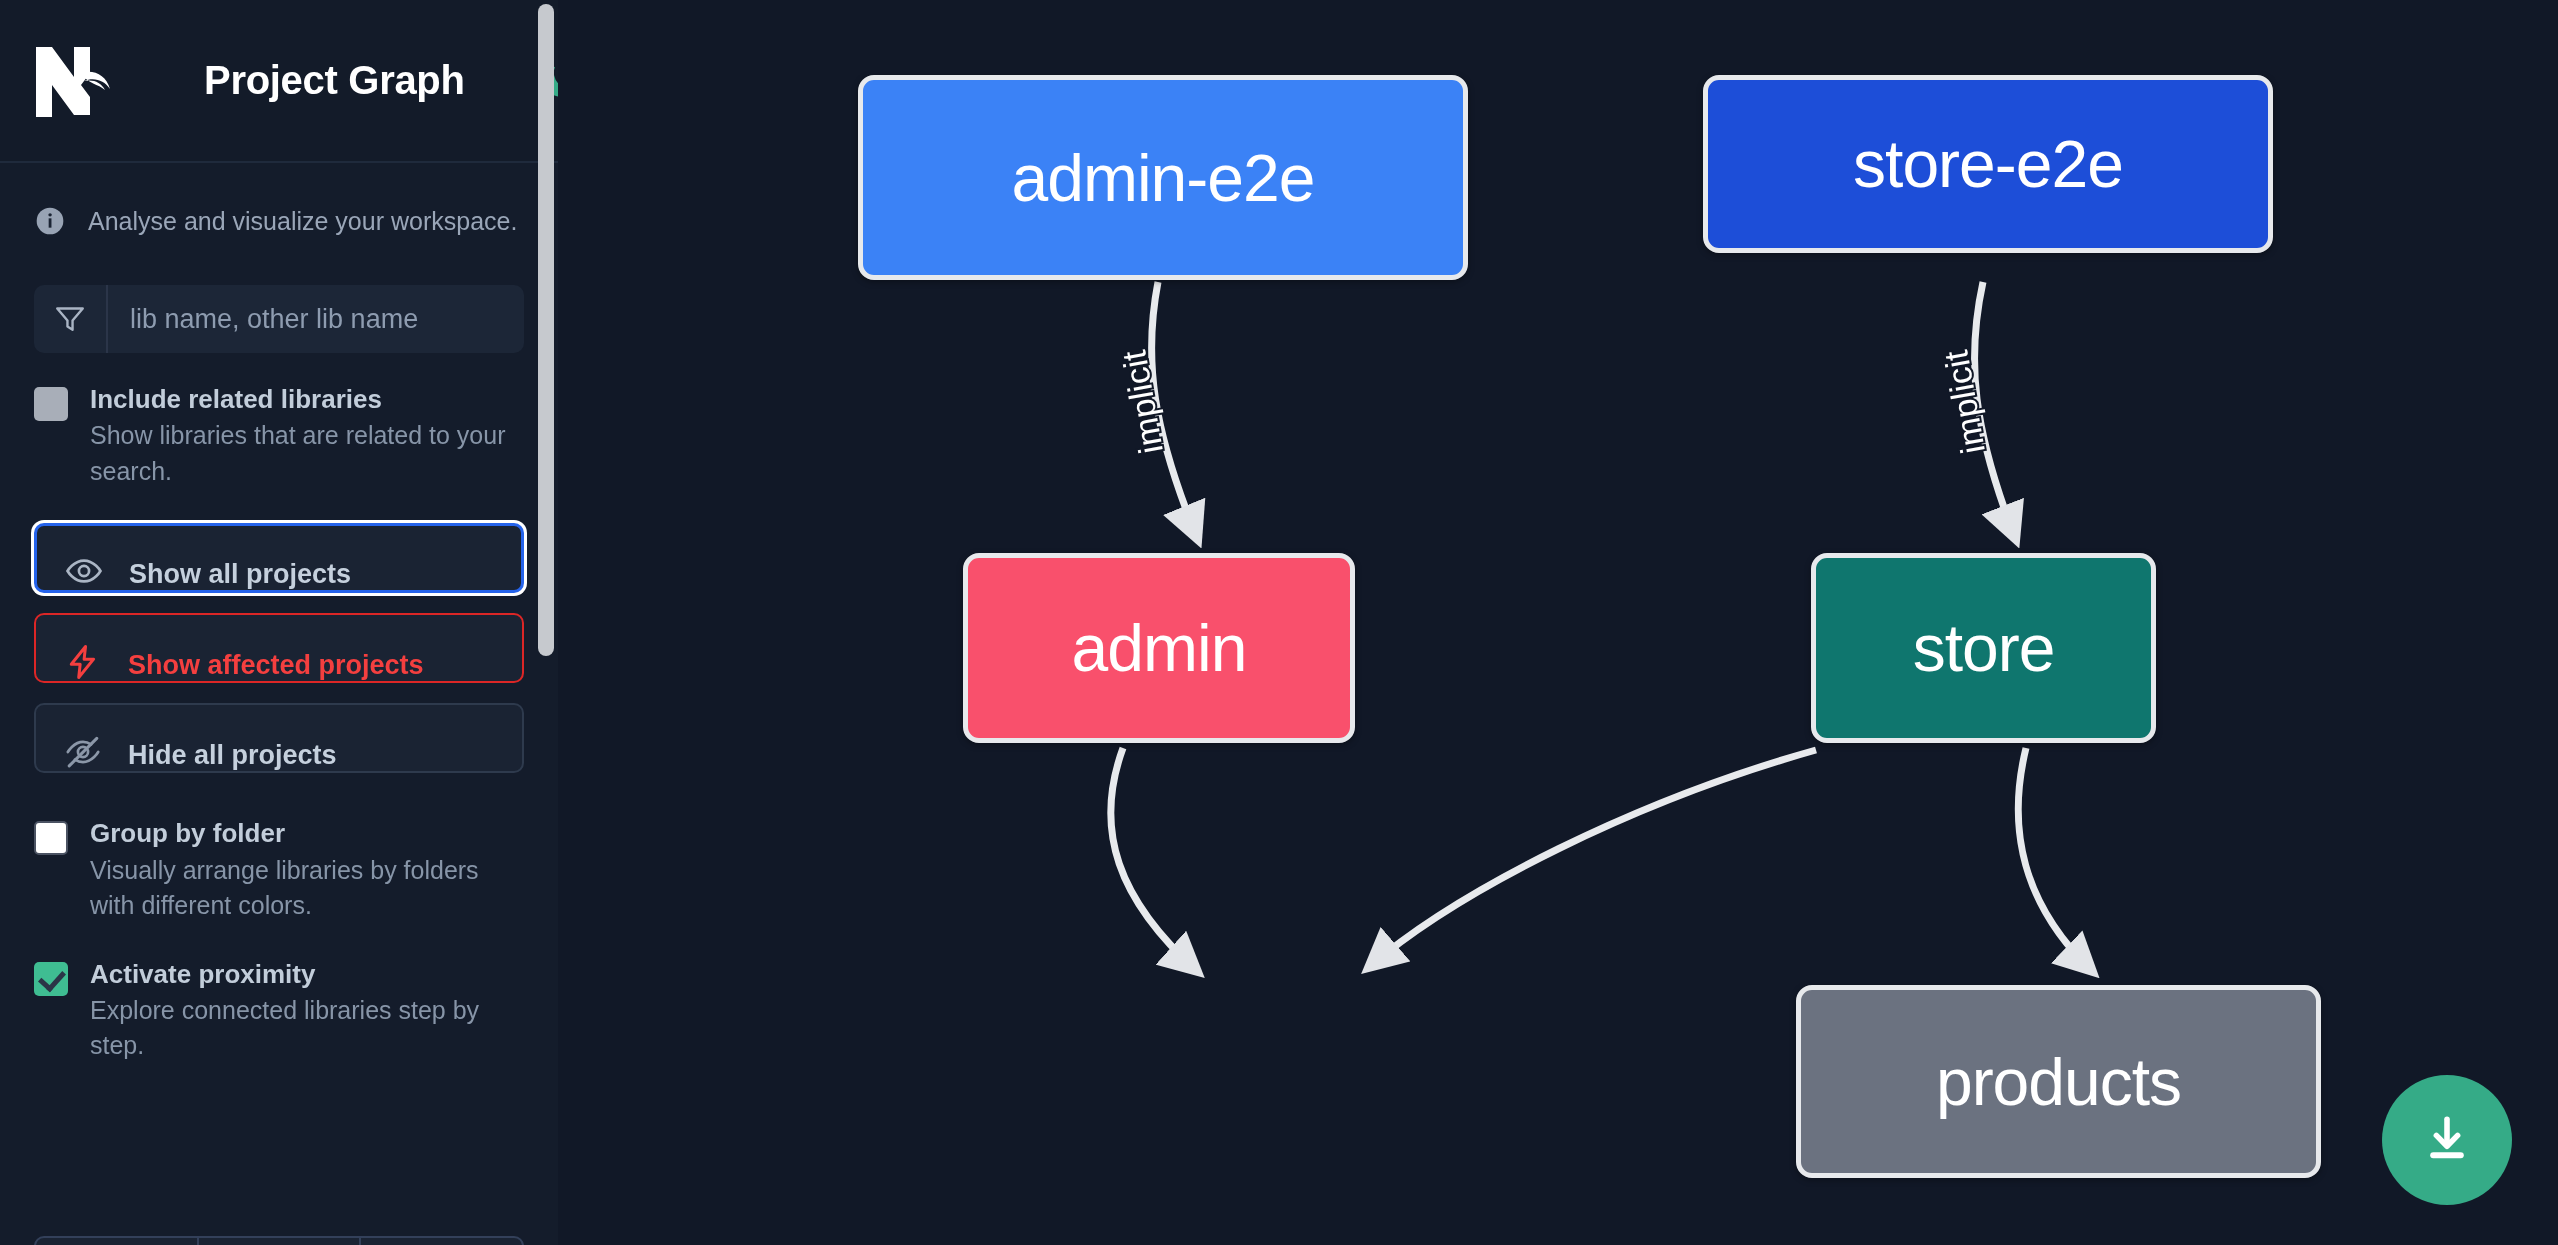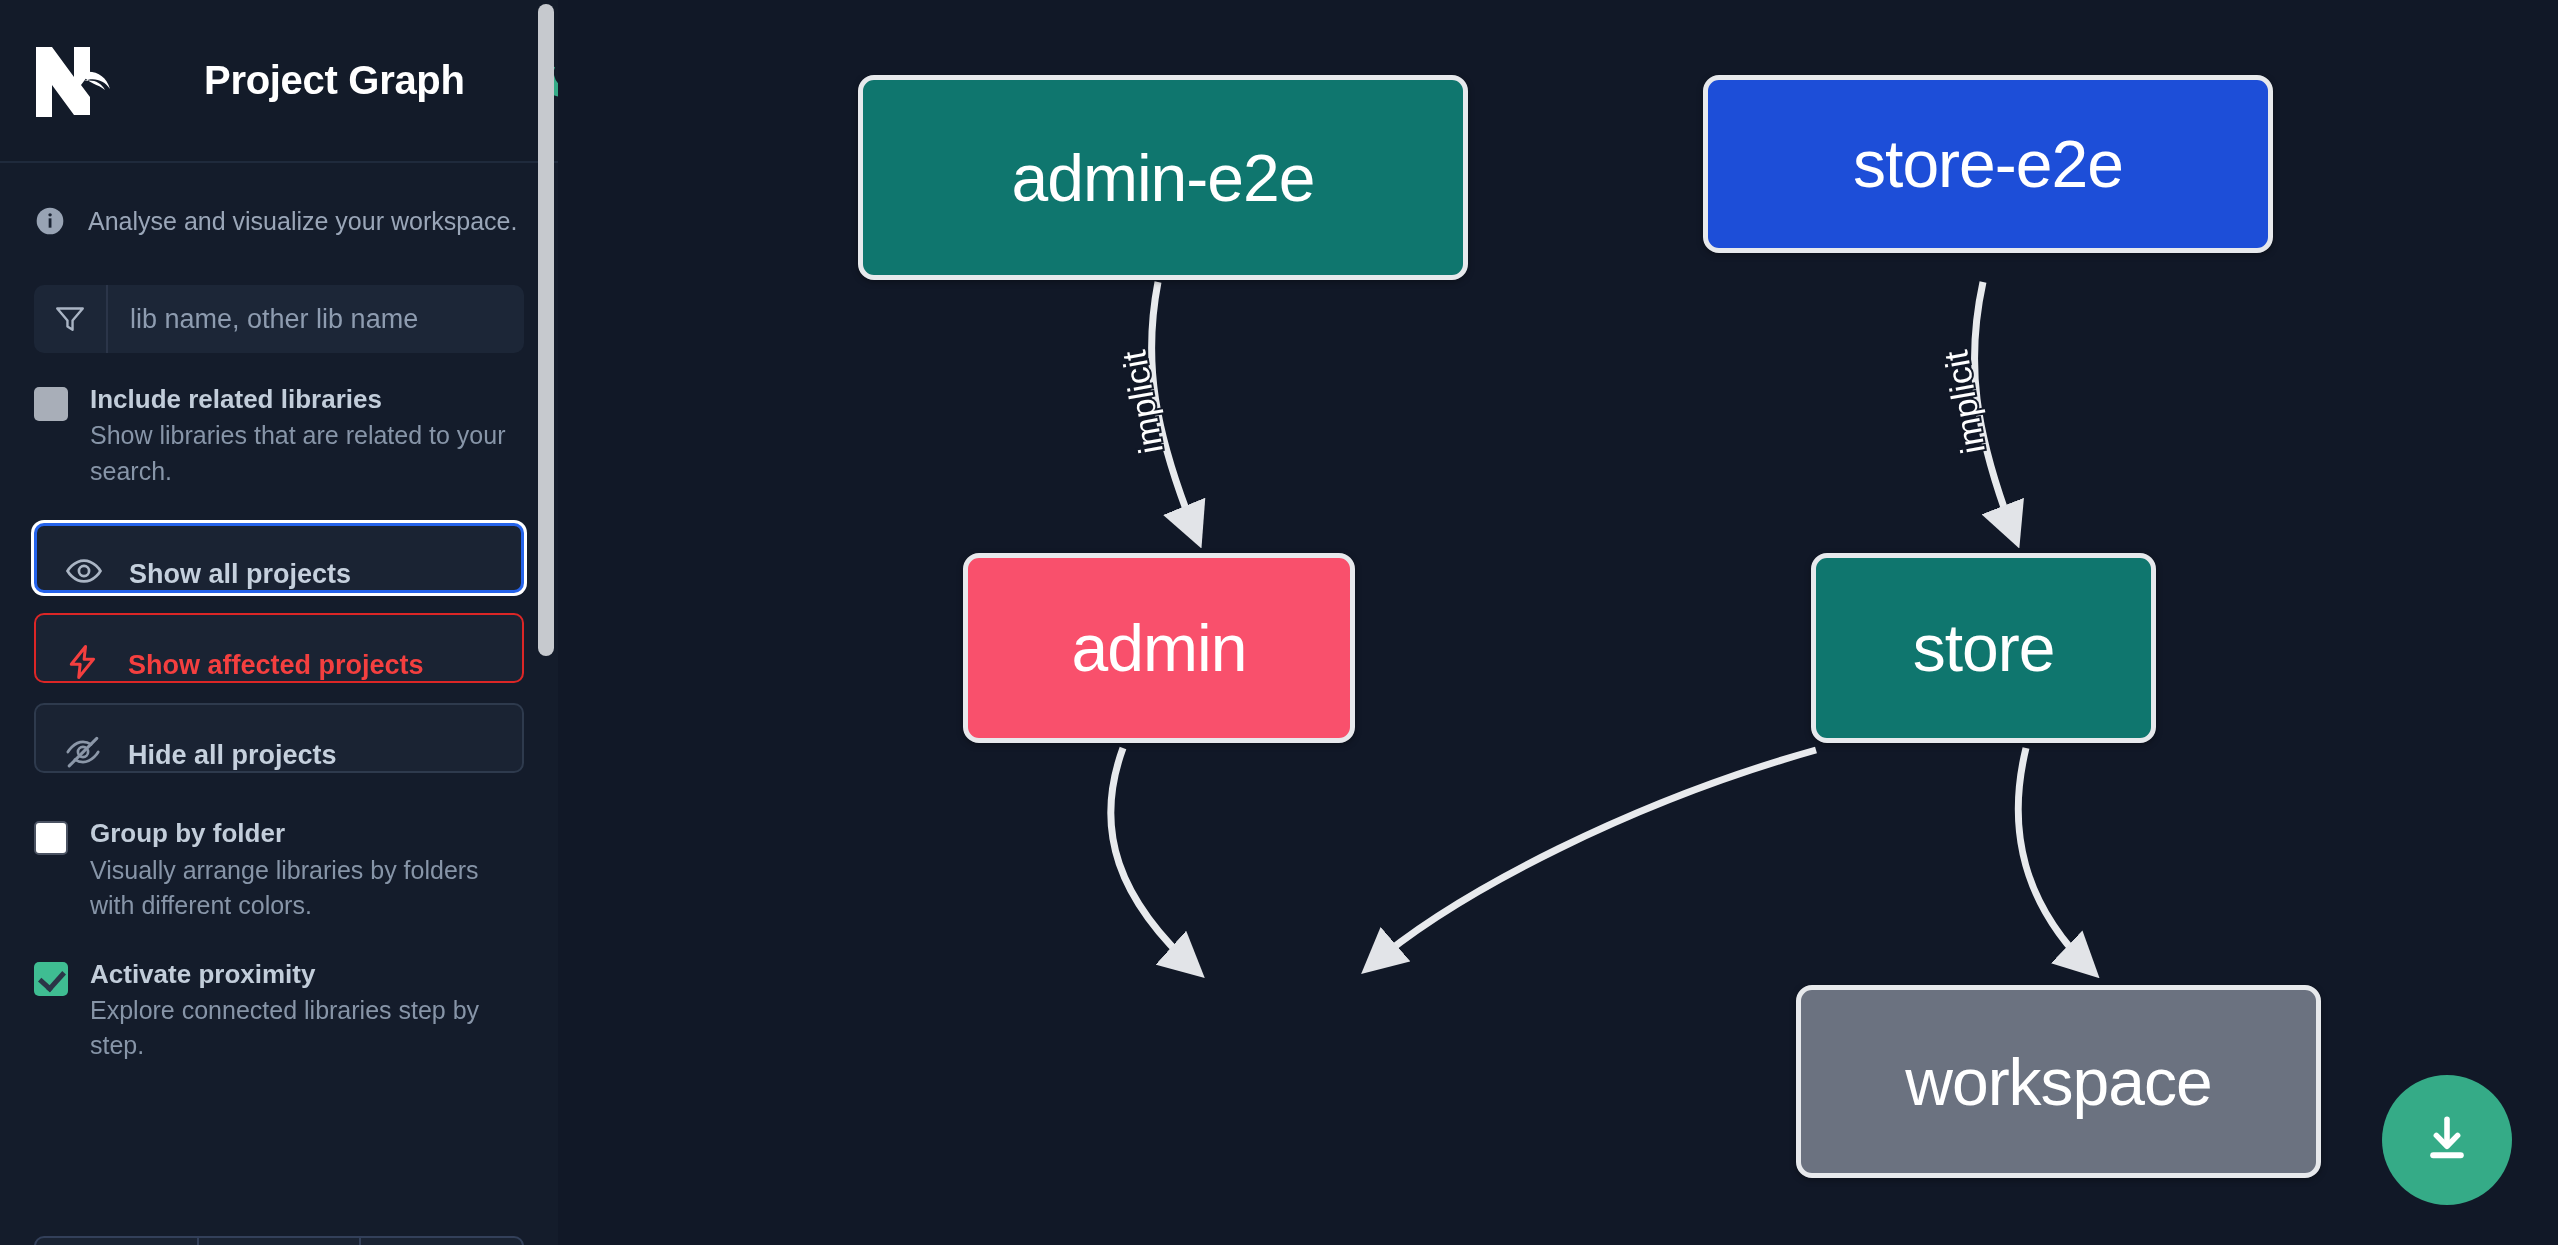--- a/index.html
+++ b/index.html
@@ -370,39 +370,39 @@
       <path d="M565 748 C 535 830 560 900 640 972" fill="none" stroke="#e8eaed" stroke-width="7" marker-end="url(#arrow)"></path>
 
       <path d="M1258 750 C 1080 800 900 890 810 968" fill="none" stroke="#e8eaed" stroke-width="7" marker-end="url(#arrow)"></path>
 
       <path d="M1468 748 C 1448 830 1465 905 1535 972" fill="none" stroke="#e8eaed" stroke-width="7" marker-end="url(#arrow)"></path>
 
       <text x="596" y="400" fill="#ffffff" font-size="34" font-family="Liberation Sans, sans-serif" text-anchor="middle" transform="rotate(-100 596 400)" stroke="#111827" stroke-width="4" paint-order="stroke">implicit</text>
       <text x="1418" y="400" fill="#ffffff" font-size="34" font-family="Liberation Sans, sans-serif" text-anchor="middle" transform="rotate(-100 1418 400)" stroke="#111827" stroke-width="4" paint-order="stroke">implicit</text>
     </svg>
 
-    <div class="node" style="left:300px;top:75px;width:610px;height:205px;background:#0f766e">
+    <div class="node" style="left:300px;top:75px;width:610px;height:205px;background:#3b82f6">
       <span class="node-label">admin-e2e</span>
     </div>
 
     <div class="node" style="left:1145px;top:75px;width:570px;height:178px;background:#1d4ed8">
       <span class="node-label">store-e2e</span>
     </div>
 
     <div class="node" style="left:405px;top:553px;width:392px;height:190px;background:#f9506c">
       <span class="node-label">admin</span>
     </div>
 
     <div class="node" style="left:1253px;top:553px;width:345px;height:190px;background:#0f766e">
       <span class="node-label">store</span>
     </div>
 
 
     <div class="node" style="left:1238px;top:985px;width:525px;height:193px;background:#6b7280">
-      <span class="node-label">workspace</span>
+      <span class="node-label">products</span>
     </div>
 
     <button class="fab">
       <svg width="58" height="58" viewBox="0 0 24 24">
         <path d="M12 3.4v10.2" stroke="#ffffff" stroke-width="2.3" stroke-linecap="round" fill="none"></path>
         <path d="M7.6 10.1 12 14.6l4.4-4.5" stroke="#ffffff" stroke-width="2.3" stroke-linecap="round" stroke-linejoin="round" fill="none"></path>
         <path d="M6.3 18.3h11.4" stroke="#ffffff" stroke-width="2.5" stroke-linecap="round" fill="none"></path>
       </svg>
     </button>
 

